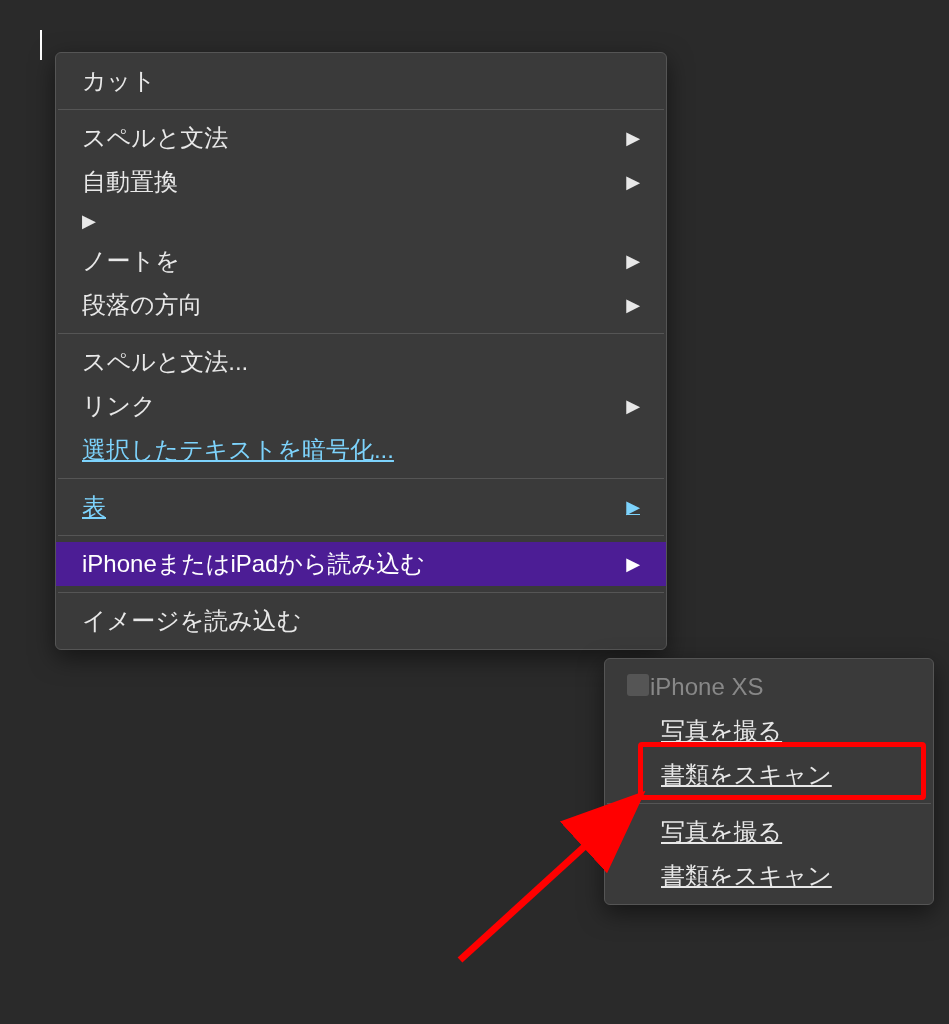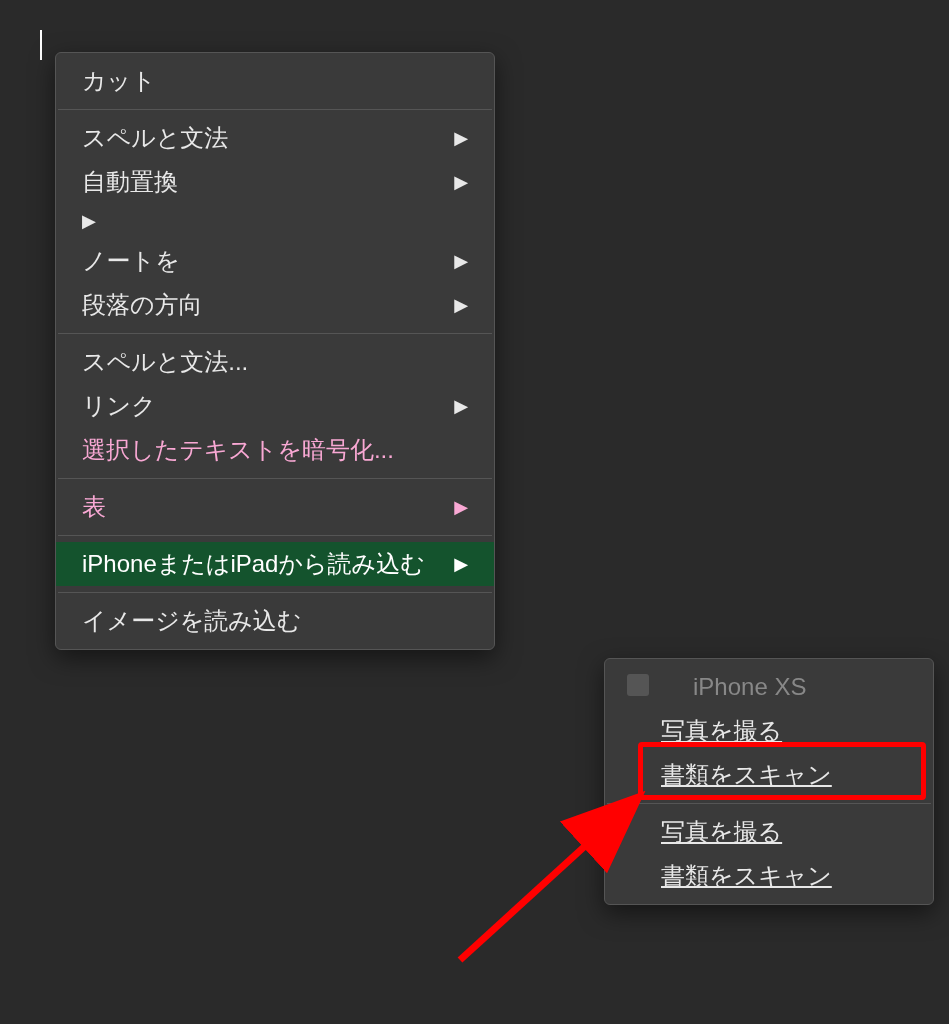--- a/index.html
+++ b/index.html
@@ -20,42 +20,43 @@
       top: 30px;
       left: 40px;
       width: 2px;
       height: 30px;
       background: #fff;
     }
     .context-menu {
       position: absolute;
       top: 52px;
       left: 55px;
-      width: 440px;
+      width: 612px;
       background: #3a3a3a;
       border: 1px solid #555;
       border-radius: 6px;
       box-shadow: 0 8px 24px rgba(0,0,0,0.5);
       padding: 6px 0;
     }
     .menu-item {
       display: flex;
       justify-content: space-between;
       align-items: center;
       padding: 4px 26px;
       color: #e8e8e8;
       font-size: 24px;
       line-height: 1.5;
       cursor: default;
     }
     .menu-item.disabled {
-      color: #f9a8d4;
+      color: #7dd3fc;
+      text-decoration: underline;
     }
     .menu-item.highlighted {
-      background: #14532d;
+      background: #4c1d95;
       color: #fff;
     }
     .menu-separator {
       height: 1px;
       background: #555;
       margin: 6px 2px;
     }
     .submenu-arrow {
       font-size: 18px;
       color: inherit;
@@ -71,21 +72,21 @@
       box-shadow: 0 8px 24px rgba(0,0,0,0.5);
       padding: 6px 0;
     }
     .submenu .menu-item {
       padding: 4px 26px 4px 56px;
       text-decoration: underline;
     }
     .submenu .header-item {
       color: #888;
       font-size: 24px;
-      padding: 4px 26px 4px 88px;
+      padding: 4px 26px 4px 45px;
       line-height: 1.5;
       position: relative;
     }
     .device-icon {
       position: absolute;
       left: 22px;
       top: 9px;
       width: 22px;
       height: 22px;
       background: #555;

